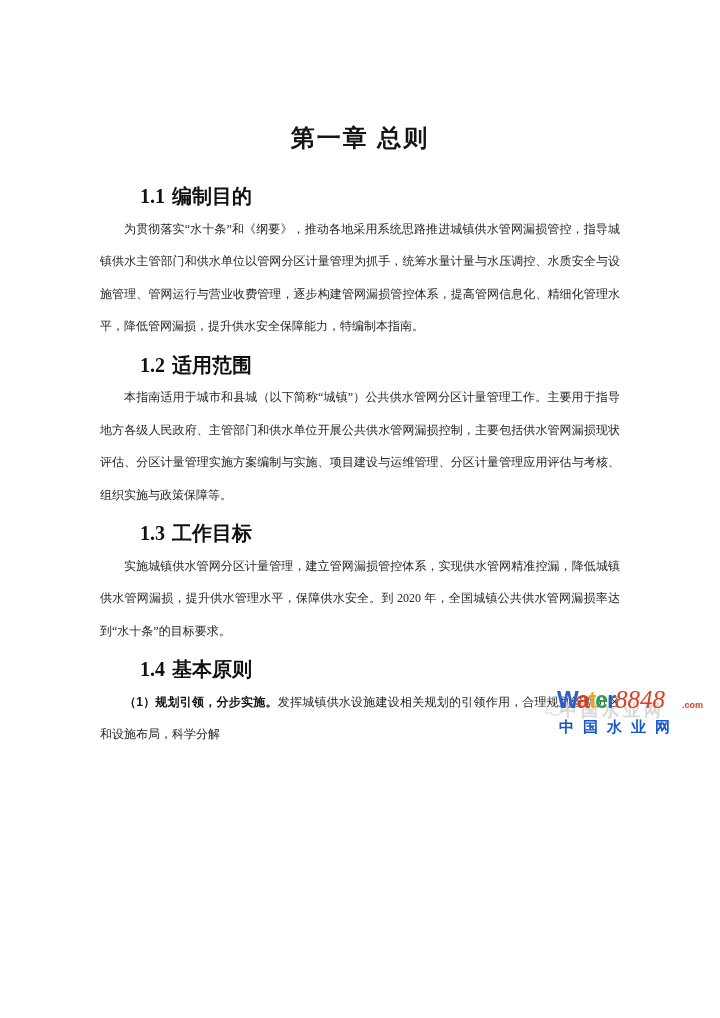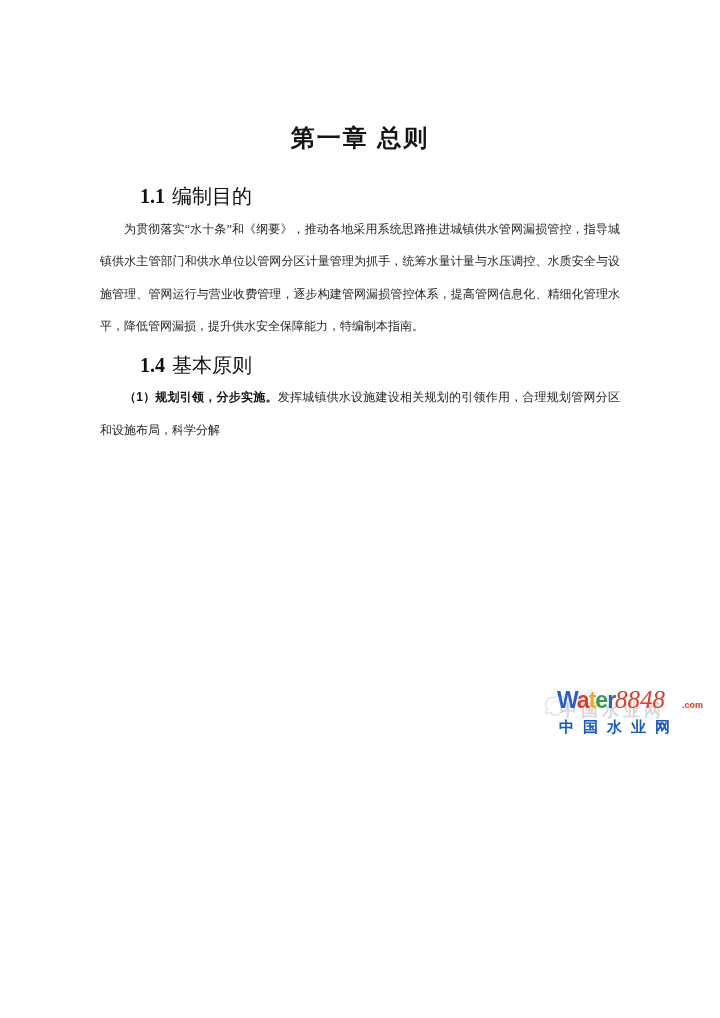--- a/index.html
+++ b/index.html
@@ -30,21 +30,21 @@
   }
   .sec-h {
     margin: 6px 0 0 0;
     font-size: 20px;
     line-height: 32.5px;
     text-indent: 2em;
     color: #101010;
     font-weight: 700;
   }
   .sec-num { font-family: "Liberation Serif", serif; font-weight: 700; }
-  .sec-txt { font-family: "Liberation Sans", sans-serif; font-weight: 400; margin-left: 7px; }
+  .sec-txt { font-family: "Liberation Sans", sans-serif; font-weight: 700; margin-left: 7px; }
   .para {
     margin: 0;
     font-size: 12px;
     line-height: 32.5px;
     text-indent: 2em;
     text-align: justify;
     color: #262626;
   }
   .para .lead-bold {
     font-family: "Liberation Sans", sans-serif;
@@ -132,21 +132,33 @@
 
     <h1 class="doc-title">第一章 总则</h1>
 
     <div class="section">
       <h2 class="sec-h">
         <span class="sec-num">1.1</span><span class="sec-txt">编制目的</span>
       </h2>
       <p class="para"><span class="lead-bold"></span><span>为贯彻落实“水十条”和《纲要》，推动各地采用系统思路推进城镇供水管网漏损管控，指导城镇供水主管部门和供水单位以管网分区计量管理为抓手，统筹水量计量与水压调控、水质安全与设施管理、管网运行与营业收费管理，逐步构建管网漏损管控体系，提高管网信息化、精细化管理水平，降低管网漏损，提升供水安全保障能力，特编制本指南。</span></p>
     </div>
 
+    <div class="section">
+      <h2 class="sec-h">
+        <span class="sec-num">1.2</span><span class="sec-txt">适用范围</span>
+      </h2>
+      <p class="para"><span class="lead-bold"></span><span>本指南适用于城市和县城（以下简称“城镇”）公共供水管网分区计量管理工作。主要用于指导地方各级人民政府、主管部门和供水单位开展公共供水管网漏损控制，主要包括供水管网漏损现状评估、分区计量管理实施方案编制与实施、项目建设与运维管理、分区计量管理应用评估与考核、组织实施与政策保障等。</span></p>
+    </div>
 
+    <div class="section">
+      <h2 class="sec-h">
+        <span class="sec-num">1.3</span><span class="sec-txt">工作目标</span>
+      </h2>
+      <p class="para"><span class="lead-bold"></span><span>实施城镇供水管网分区计量管理，建立管网漏损管控体系，实现供水管网精准控漏，降低城镇供水管网漏损，提升供水管理水平，保障供水安全。到 2020 年，全国城镇公共供水管网漏损率达到“水十条”的目标要求。</span></p>
+    </div>
 
     <div class="section">
       <h2 class="sec-h">
         <span class="sec-num">1.4</span><span class="sec-txt">基本原则</span>
       </h2>
       <p class="para"><span class="lead-bold">（1）规划引领，分步实施。</span><span>发挥城镇供水设施建设相关规划的引领作用，合理规划管网分区和设施布局，科学分解</span></p>
     </div>
 
   </div>
 

